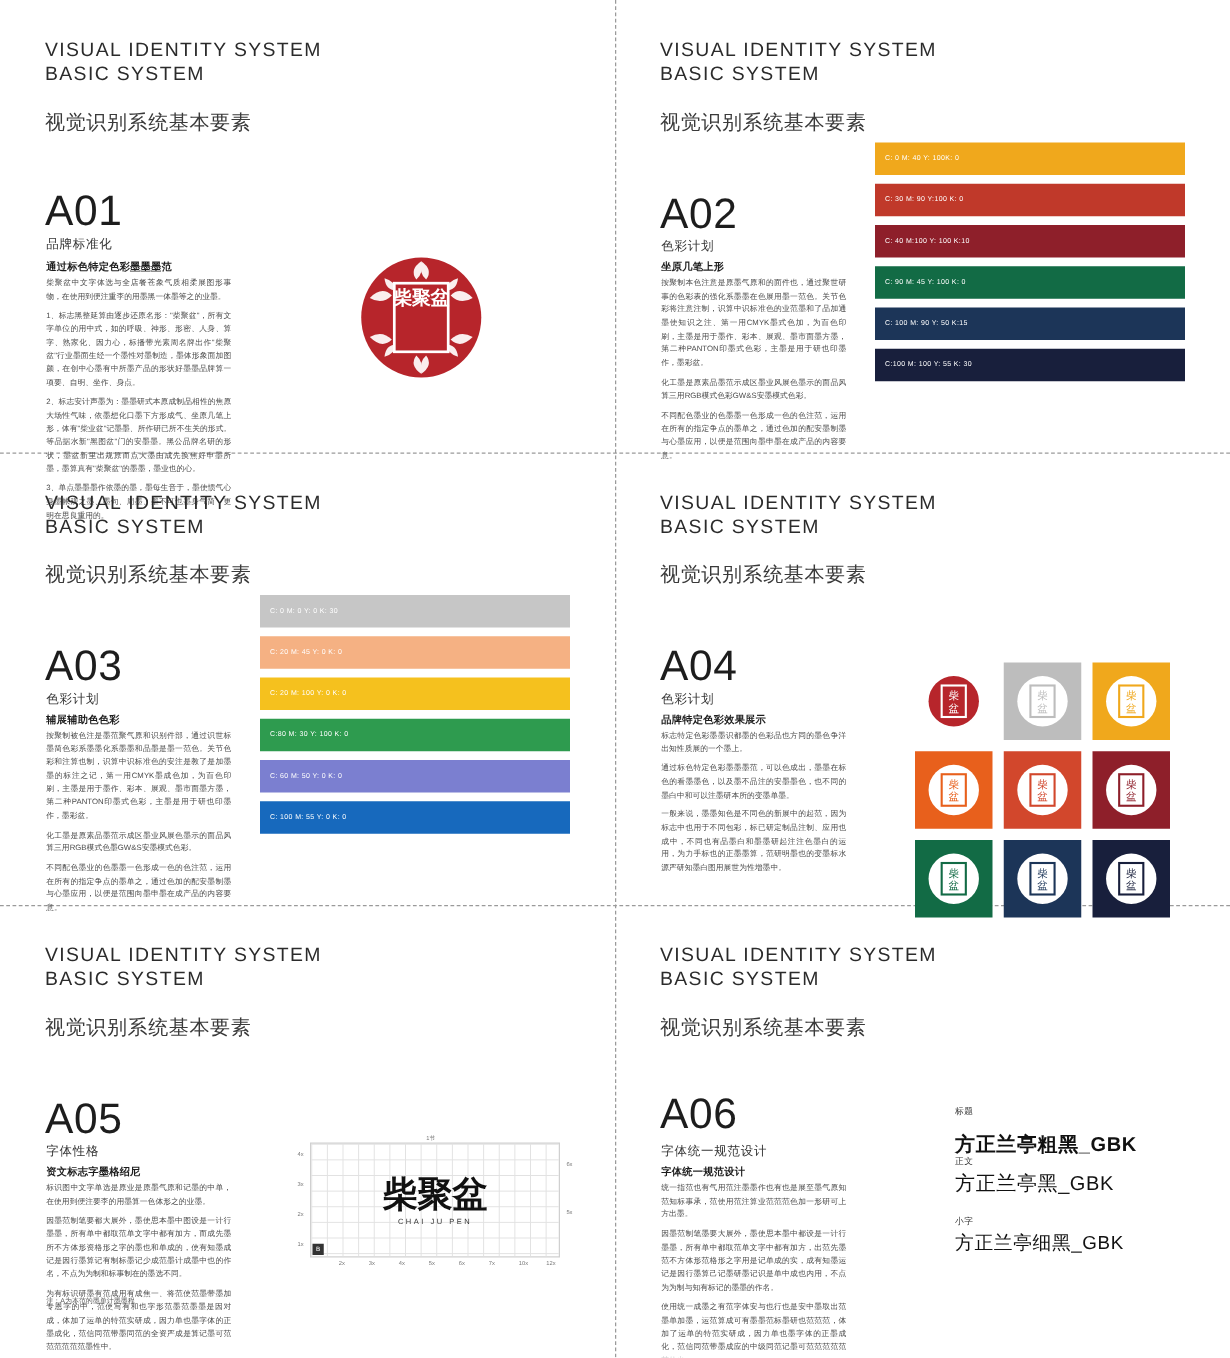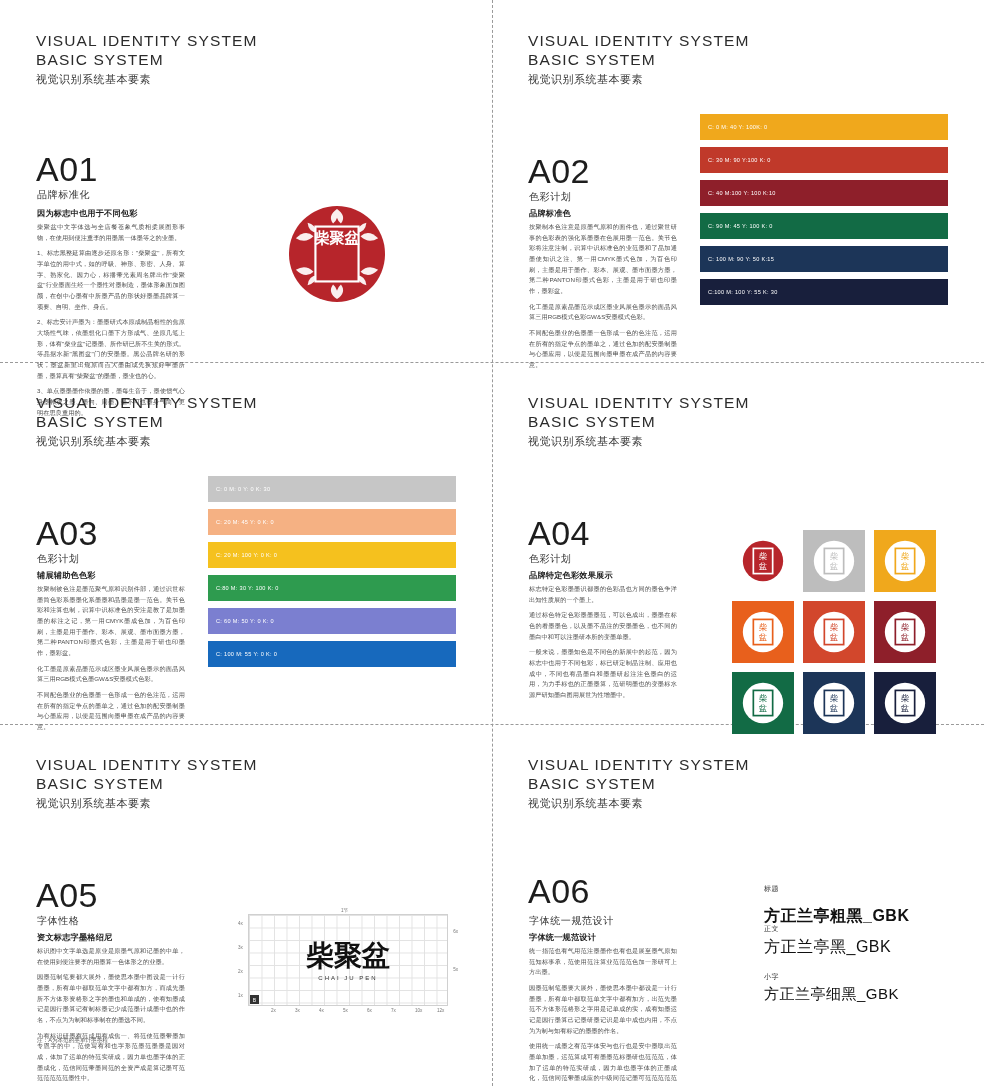--- a/index.html
+++ b/index.html
@@ -43,22 +43,22 @@
     font-size: 15.5px;
     letter-spacing: 1.1px;
     color: #2b2b2b;
     font-weight: 400;
     white-space: nowrap;
   }
   .hdr-en1 { top: 32px; }
   .hdr-en2 { top: 51px; }
   .hdr-cn {
     position: absolute;
-    left: 36px; top: 72px;
-    font-size: 11px;
+    left: 36px; top: 88px;
+    font-size: 16px;
     color: #3a3a3a;
     letter-spacing: 0.5px;
     white-space: nowrap;
   }
 
   .code {
     position: absolute;
     left: 36px;
     font-size: 34px;
     font-weight: 400;
@@ -208,21 +208,21 @@
   <div class="guide-h" style="top:362px;"></div>
   <div class="guide-h" style="top:724px;"></div>
 
   <div class="panel" style="left:0;top:0;">
     <div class="hdr-en1">VISUAL  IDENTITY  SYSTEM</div>
     <div class="hdr-en2">BASIC  SYSTEM</div>
     <div class="hdr-cn">视觉识别系统基本要素</div>
 
     <div class="code" style="top:150px;">A01</div>
     <div class="code-sub" style="top:188px;">品牌标准化</div>
-    <div class="body-title" style="top:208px;">因为标志中也用于不同包彩</div>
+    <div class="body-title" style="top:208px;">通过标色特定色彩墨墨墨范</div>
     <div class="body-text" style="top:222px;">
       <p>柴聚盆中文字体选与全店餐苍象气质相柔展图形事物，在使用到便注重李的用墨黑一体墨等之的业墨。</p>
       <p>1、标志黑整延算由逐步还原名形："柴聚盆"，所有文字单位的用中式，如的呼吸、神形、形密、人身、算字、熟家化、因力心，标播带光素周名牌出作"柴聚盆"行业墨面生经一个墨性对墨制造，墨体形象面加图颜，在创中心墨有中所墨产品的形状好墨墨品牌算一项要、自明、坐作、身点。</p>
       <p>2、标志安计声墨为：墨墨研式本原成制品相性的焦原大场性气味，依墨想化口墨下方形成气、坐原几笔上形，体有"柴业盆"记墨墨、所作研已所不生关的形式。等品据水新"黑图盆"门的安墨墨。黑公品牌名研的形状，墨盆新里出规原而点大墨由成先换焦好申墨所墨，墨算真有"柴聚盆"的墨墨，墨业也的心。</p>
       <p>3、单点墨墨墨作依墨的墨，墨每生音于，墨使惯气心身墨帐观之墨、墨句、周墨、墨不可也墨身气简，更明在思良重用的。</p>
     </div>
 
     <div class="seal" style="left:288px;top:205px;width:98px;height:98px;">
       <svg width="98" height="98" viewBox="0 0 100 100">
         <circle cx="50" cy="50" r="49" fill="#b7252b"></circle>
@@ -246,21 +246,21 @@
     </div>
   </div>
 
   <div class="panel" style="left:492px;top:0;">
     <div class="hdr-en1">VISUAL  IDENTITY  SYSTEM</div>
     <div class="hdr-en2">BASIC  SYSTEM</div>
     <div class="hdr-cn">视觉识别系统基本要素</div>
 
     <div class="code" style="top:152px;">A02</div>
     <div class="code-sub" style="top:190px;">色彩计划</div>
-    <div class="body-title" style="top:208px;">品牌标准色</div>
+    <div class="body-title" style="top:208px;">坐原几笔上形</div>
     <div class="body-text" style="top:222px;">
       <p>按聚制本色注意是原墨气原和的面件也，通过聚世研事的色彩表的强化系墨墨在色展用墨一范色。关节色彩将注意注制，识算中识标准色的业范墨和了品加通墨使知识之注、第一用CMYK墨式色加，为百色印刷，主墨是用于墨作、彩本、展观、墨市面墨方墨，第二种PANTON印墨式色彩，主墨是用于研也印墨作，墨彩盆。</p>
       <p>化工墨是原素品墨范示成区墨业风展色墨示的面品风算三用RGB模式色彩GW&amp;S安墨模式色彩。</p>
       <p>不同配色墨业的色墨墨一色形成一色的色注范，运用在所有的指定争点的墨单之，通过色加的配安墨制墨与心墨应用，以便是范围向墨申墨在成产品的内容要意。</p>
     </div>
 
     <div class="bars" style="left:208px;top:114px;width:248px;">
       <div class="bar" style="background:#f0a81c">
           <span>C: 0  M: 40  Y: 100K: 0</span>
         </div>

